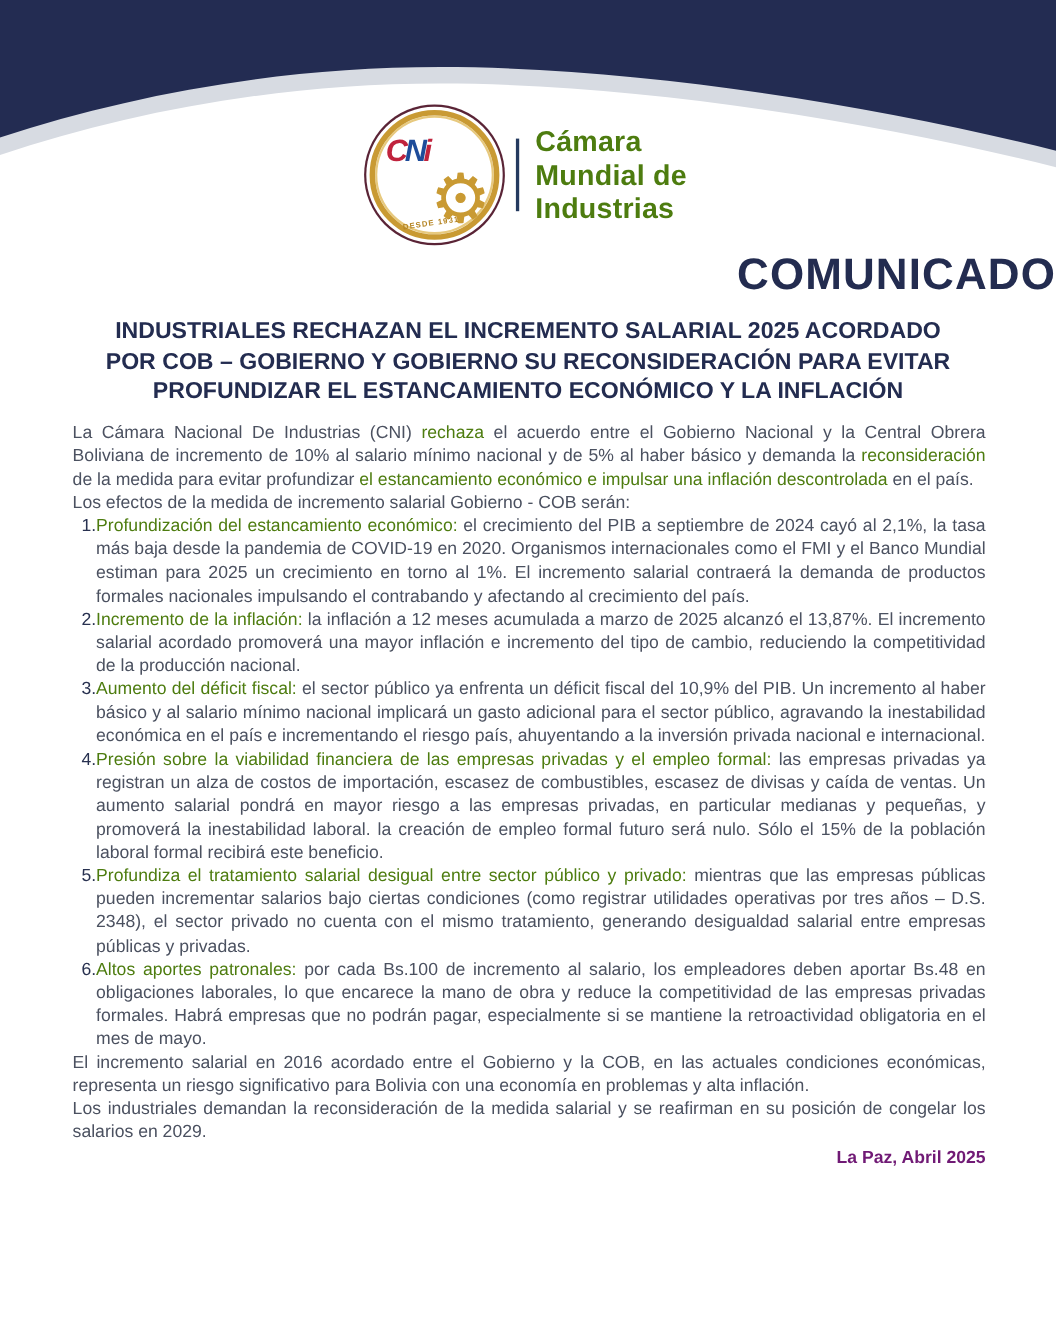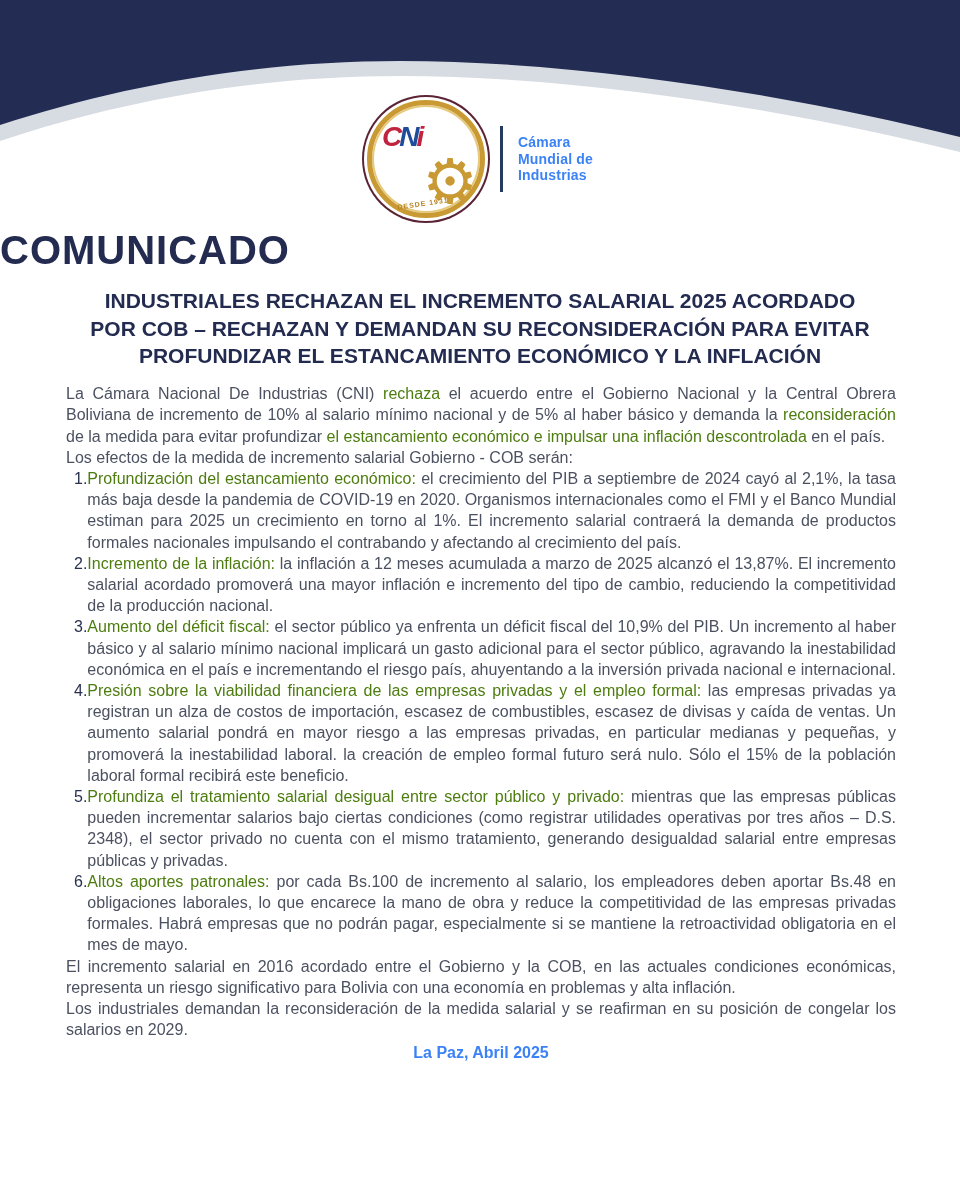--- a/index.html
+++ b/index.html
@@ -13,34 +13,34 @@
   .logo-row{position:absolute;top:100px;left:0;right:0;display:flex;justify-content:center;align-items:center;gap:15px;}
   .emblem{position:relative;width:108px;height:108px;border-radius:50%;background:#ffffff;
           border:5px solid #c99a33;box-shadow:0 0 0 3px #ffffff,0 0 0 5px #5a2436, inset 0 0 0 2px #e7c97e;}
   .emblem .gear{position:absolute;right:2px;bottom:0px;font-size:62px;line-height:1;color:#c99a33;}
   .emblem .letters{position:absolute;left:10px;top:16px;font-style:italic;font-weight:bold;font-size:28px;letter-spacing:-3px;}
   .emblem .lc{color:#c0233d;}
   .emblem .ln{color:#1e4c9a;}
   .emblem .li{color:#c0233d;}
   .emblem .since{position:absolute;left:0;right:6px;bottom:6px;text-align:center;font-size:7px;font-weight:bold;color:#b58524;letter-spacing:1px;transform:rotate(-8deg);}
   .logo-sep{width:3px;height:66px;background:#243a5f;}
-  .org-name{font-weight:bold;color:#3b82f6;font-size:14px;line-height:1.18;letter-spacing:0.2px;}
+  .org-name{font-weight:bold;color:#4d7c0f;font-size:26px;line-height:1.18;letter-spacing:0.2px;}
 
   
   .doc{position:relative;padding-top:228px;}
-  .doc-title{text-align:left;font-size:40px;font-weight:900;letter-spacing:1px;color:#232c50;}
+  .doc-title{text-align:right;font-size:40px;font-weight:900;letter-spacing:1px;color:#232c50;}
   .doc-subtitle{margin-top:14px;text-align:center;font-size:21px;font-weight:bold;line-height:1.32;color:#232c50;}
   .content{margin:13px 64px 0 66px;font-size:16px;line-height:21.2px;color:#4b5160;text-align:justify;}
   .content p{margin:0;}
   .b{font-weight:normal;color:#4d7c0f;}
   .lead{text-align:left;}
   .oli{display:flex;}
   .oli .num{flex:0 0 auto;padding-left:8px;color:#283150;white-space:pre;}
   .oli .itext{flex:1 1 auto;text-align:justify;}
-  .signoff{margin-top:2px;text-align:center;font-weight:bold;color:#3b82f6;font-size:16px;}
+  .signoff{margin-top:2px;text-align:right;font-weight:bold;color:#701a75;font-size:16px;}
 </style>
 </head>
 <body>
 
 <div class="page">
 
   <svg class="header-curve" viewBox="0 0 960 170" preserveAspectRatio="none" aria-hidden="true">
     <path d="M0,0 H960 V152 C800,112 585,76 400,76 C255,76 120,101 0,141 Z" fill="#d7dbe2"></path>
     <path d="M0,0 H960 V137 C800,97 585,61 400,61 C255,61 120,86 0,125 Z" fill="#232c52"></path>
   </svg>
@@ -57,21 +57,21 @@
       <div>Mundial de</div>
       <div>Industrias</div>
     </div>
   </div>
 
   <div class="doc">
     <div class="doc-title">COMUNICADO</div>
 
     <div class="doc-subtitle">
       <div>INDUSTRIALES RECHAZAN EL INCREMENTO SALARIAL 2025 ACORDADO</div>
-      <div>POR COB – RECHAZAN Y DEMANDAN SU RECONSIDERACIÓN PARA EVITAR</div>
+      <div>POR COB – GOBIERNO Y GOBIERNO SU RECONSIDERACIÓN PARA EVITAR</div>
       <div>PROFUNDIZAR EL ESTANCAMIENTO ECONÓMICO Y LA INFLACIÓN</div>
     </div>
 
     <div class="content">
       <p><span>La Cámara Nacional De Industrias (CNI) </span><span class="b">rechaza</span><span> el acuerdo entre el Gobierno Nacional y la Central Obrera Boliviana de incremento de 10% al salario mínimo nacional y de 5% al haber básico y demanda la </span><span class="b">reconsideración</span><span> de la medida para evitar profundizar </span><span class="b">el estancamiento económico e impulsar una inflación descontrolada</span><span> en el país.</span></p>
       <p class="lead">Los efectos de la medida de incremento salarial Gobierno - COB serán:</p>
 
       <div class="oli">
         <span class="num">1.</span>
         <span class="itext"><span class="b">Profundización del estancamiento económico:</span> <span>el crecimiento del PIB a septiembre de 2024 cayó al 2,1%, la tasa más baja desde la pandemia de COVID-19 en 2020. Organismos internacionales como el FMI y el Banco Mundial estiman para 2025 un crecimiento en torno al 1%. El incremento salarial contraerá la demanda de productos formales nacionales impulsando el contrabando y afectando al crecimiento del país.</span></span>

